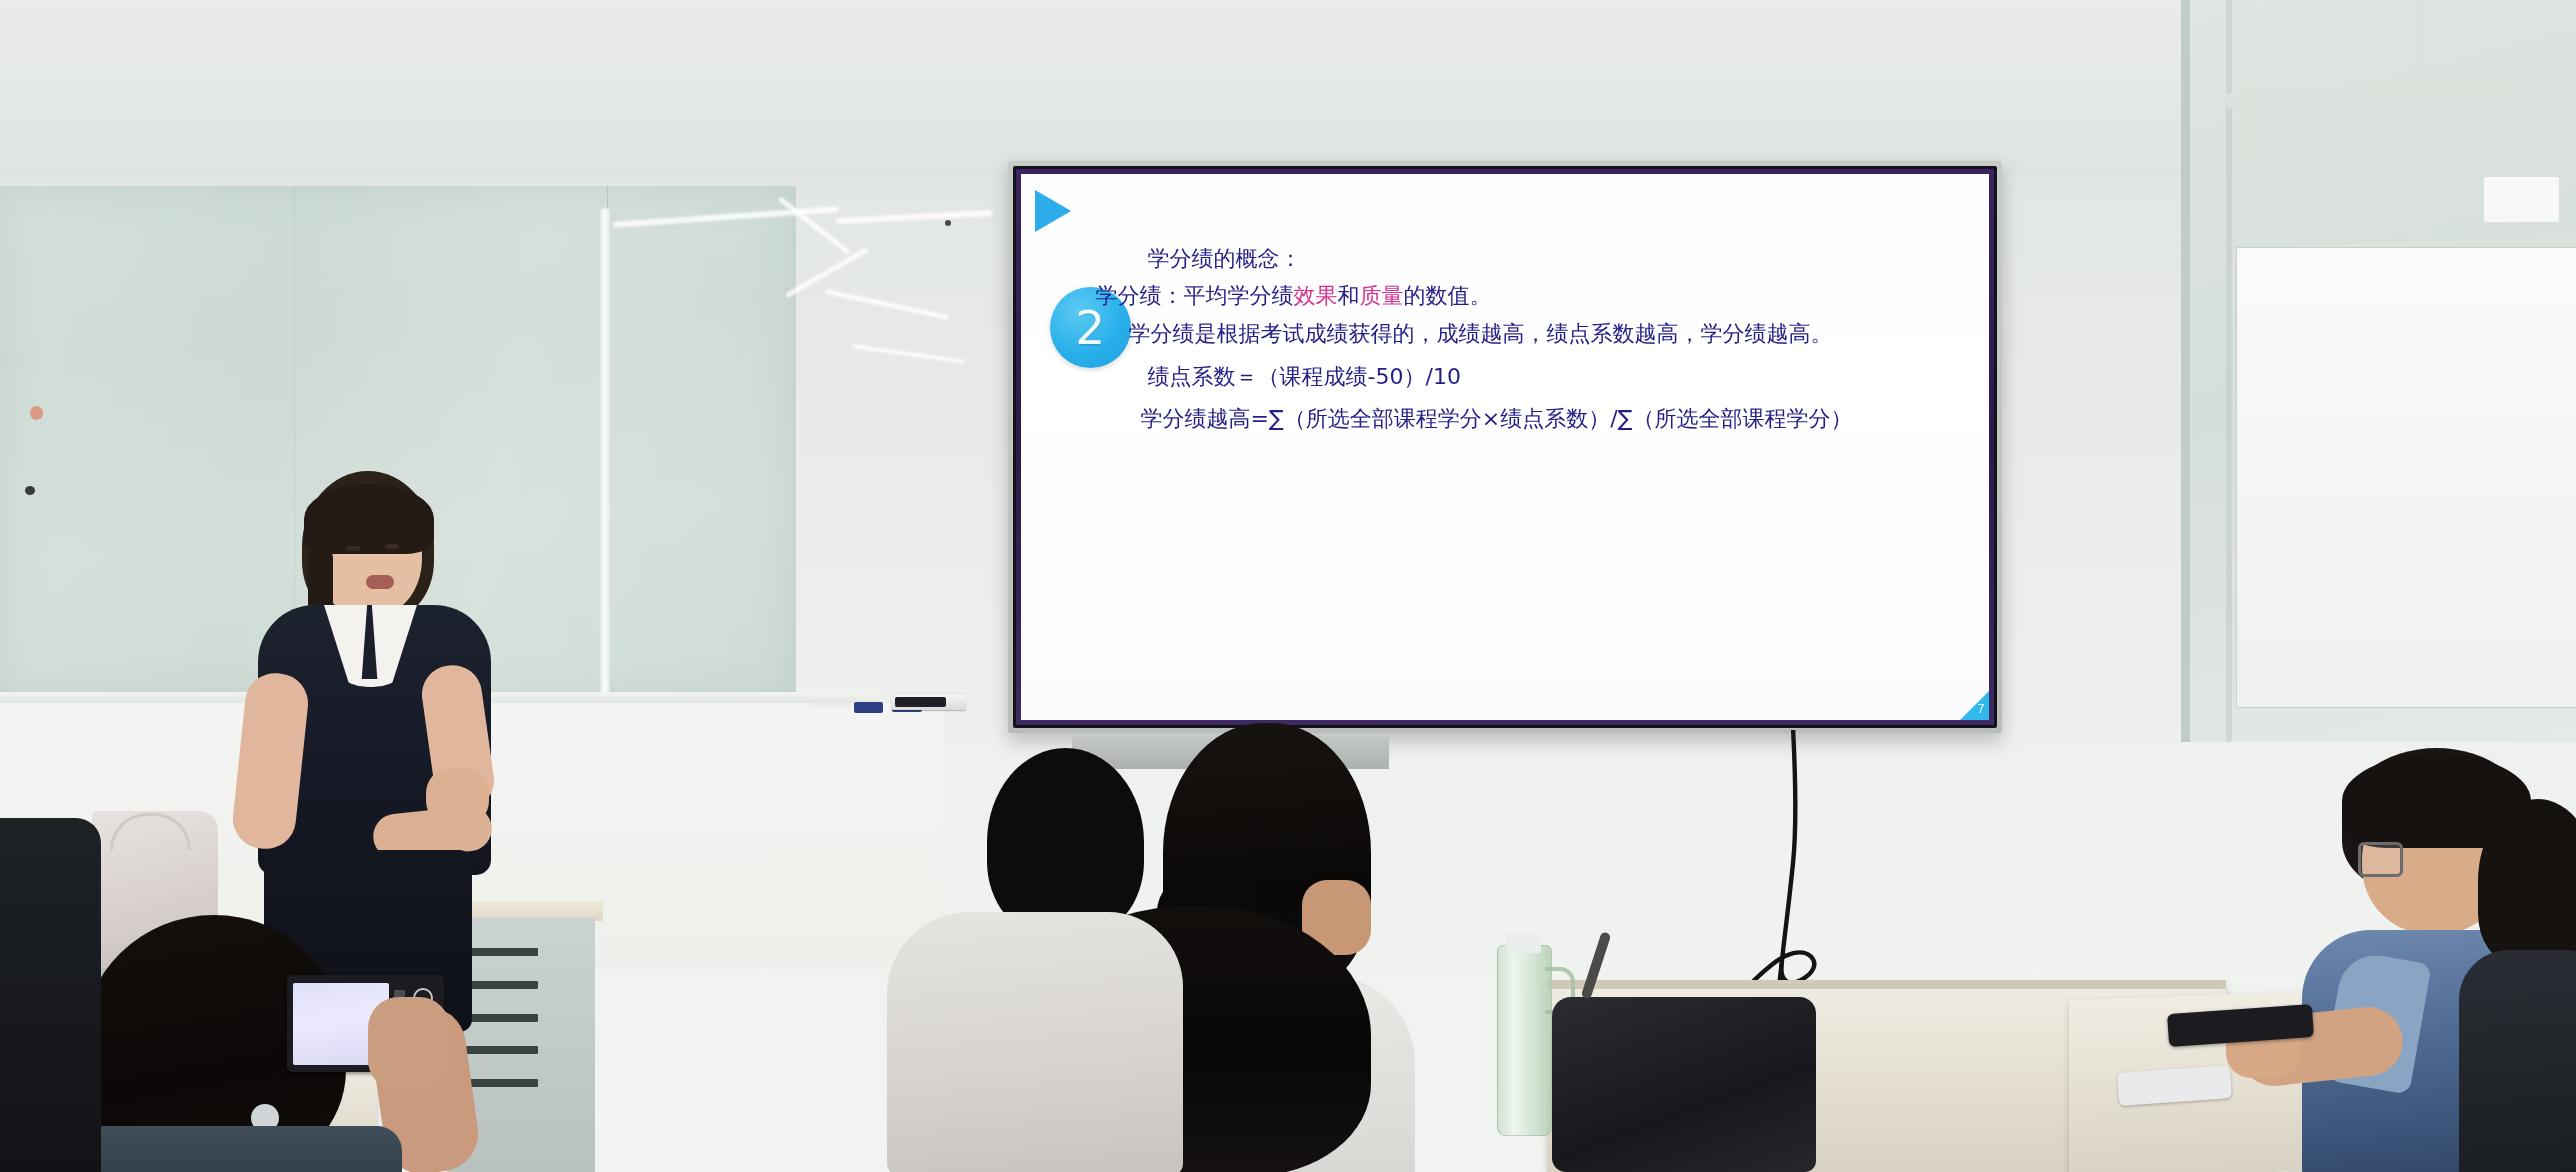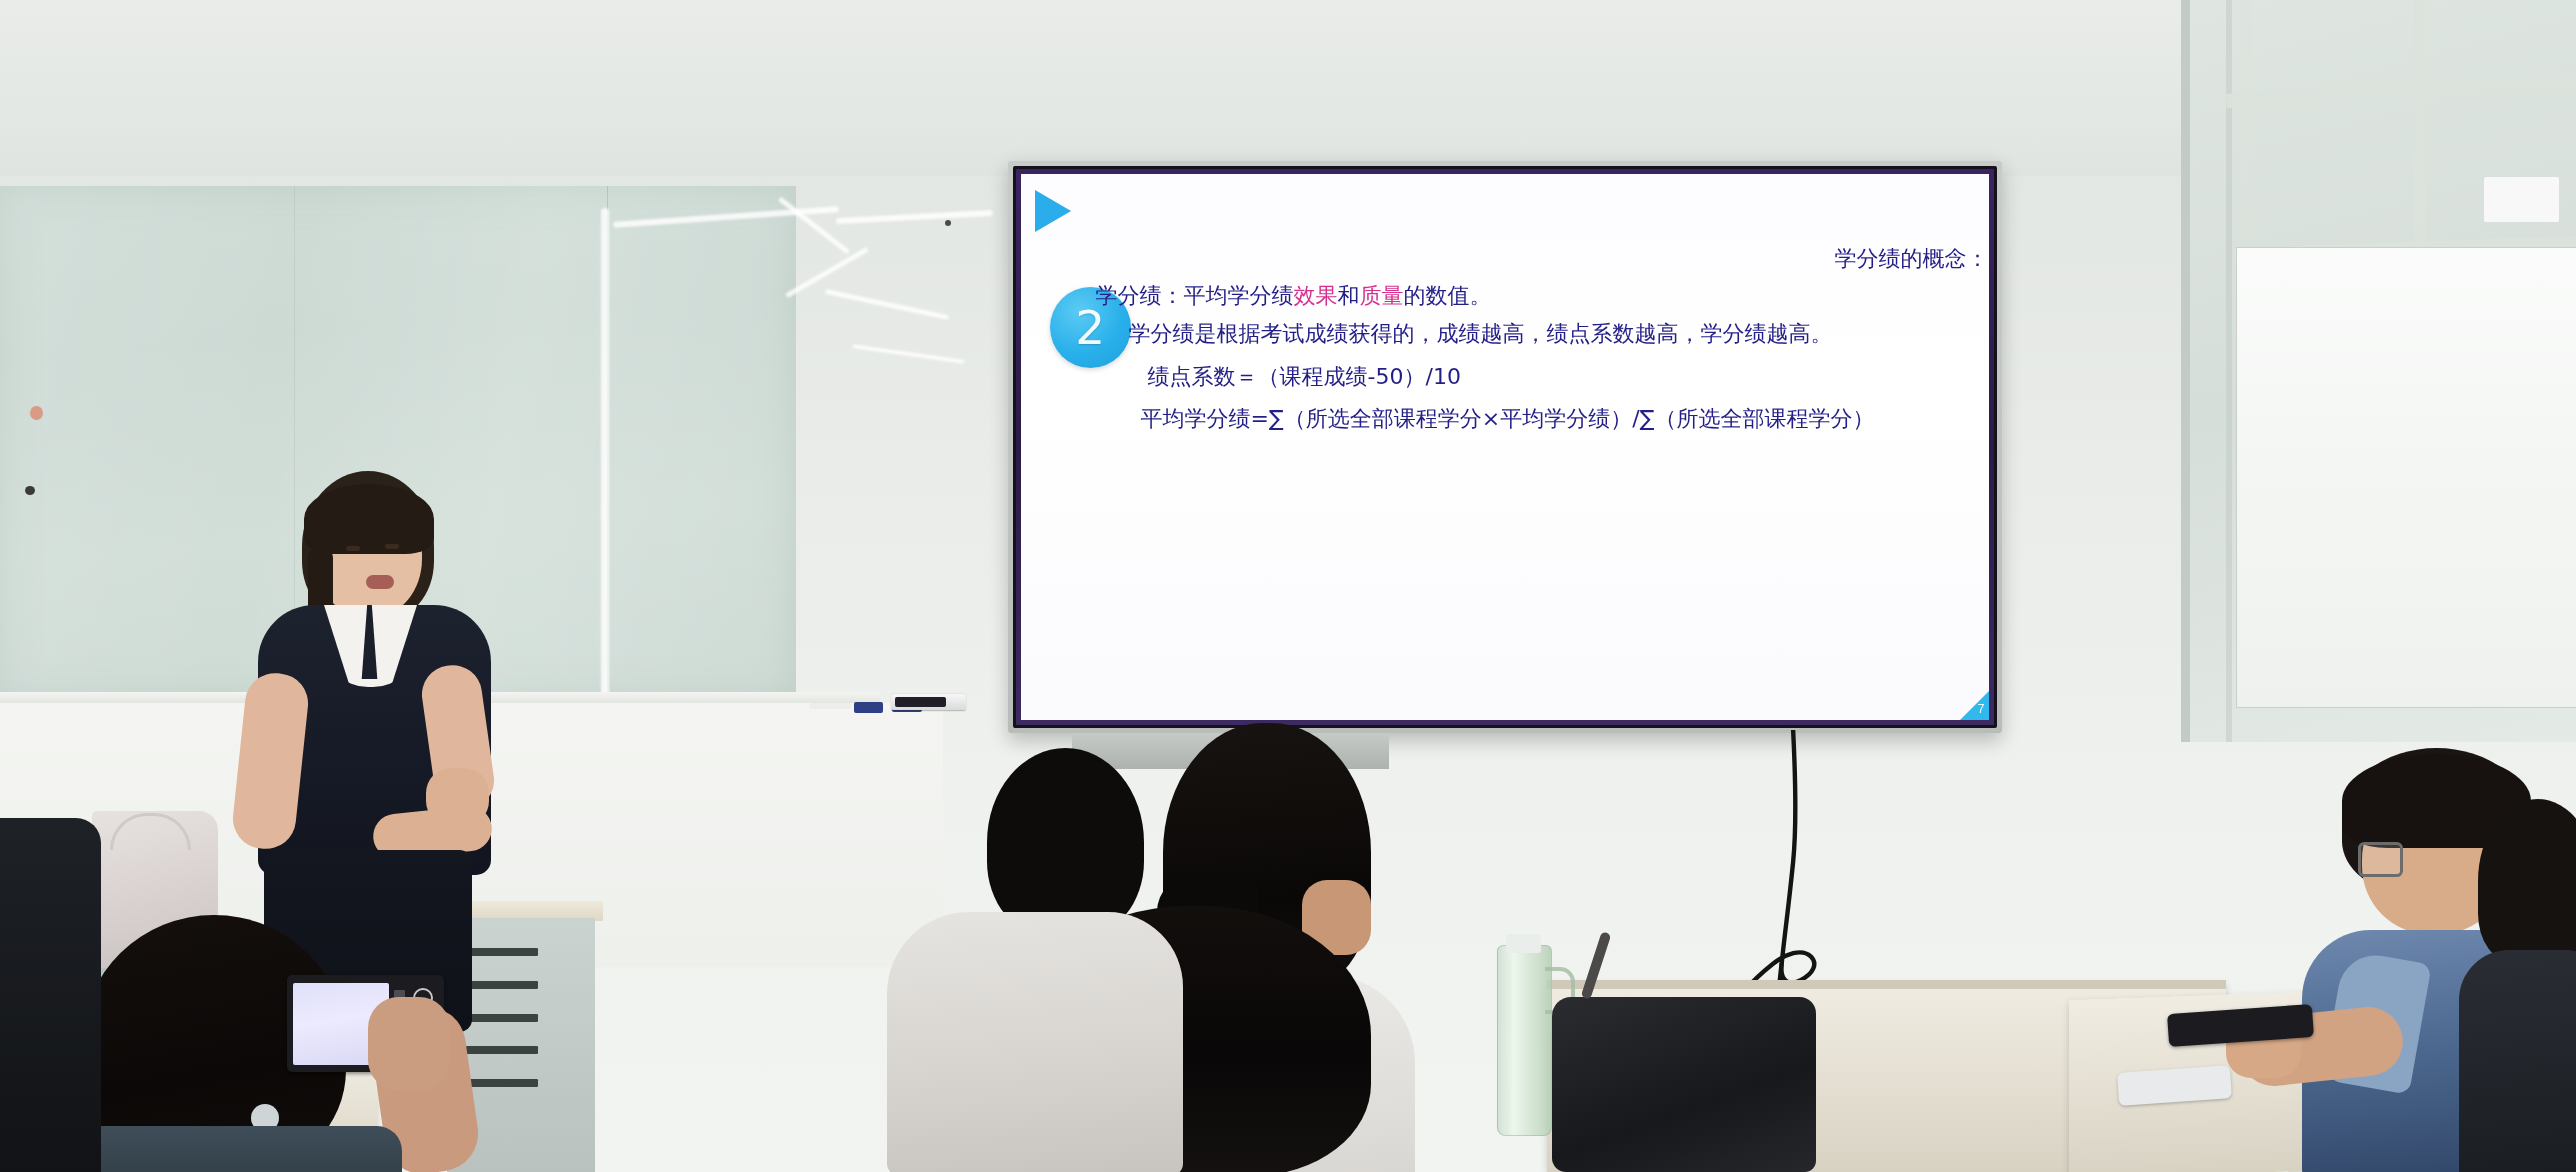--- a/index.html
+++ b/index.html
@@ -160,32 +160,32 @@
       <div class="slide-title-row">
         <div class="tri-arrow"></div>
       </div>
 
       <div class="badge2">
         <span>2</span>
       </div>
 
       <div class="body-block">
 
-        <div class="ln ind" style="margin-top:2.5px;text-align:right;">学分绩的概念：</div>
+        <div class="ln ind" style="margin-top:2.5px;">学分绩的概念：</div>
 
         <div class="ln">
           <span>学分绩：平均学分绩</span><span class="hl-pink">效果</span><span>和</span><span class="hl-pink">质量</span><span>的数值。</span>
         </div>
 
         <div class="ln wrapy" style="text-indent:33px;margin-top:8.8px;width:843px;">学分绩是根据考试成绩获得的，成绩越高，绩点系数越高，学分绩越高。</div>
 
         <div class="ln ind" style="margin-top:14px;">绩点系数＝（课程成绩-50）/10</div>
 
 
-        <div class="ln wrapy" style="margin-top:12.6px;text-indent:45px;width:846px;">平均学分绩=∑（所选全部课程学分×平均学分绩）/∑（所选全部课程学分）</div>
+        <div class="ln wrapy" style="margin-top:12.6px;text-indent:45px;width:846px;">学分绩越高=∑（所选全部课程学分×绩点系数）/∑（所选全部课程学分）</div>
 
 
       </div>
 
       <div class="pagenum">
         <em>7</em>
       </div>
     </div>
   </div>
 

